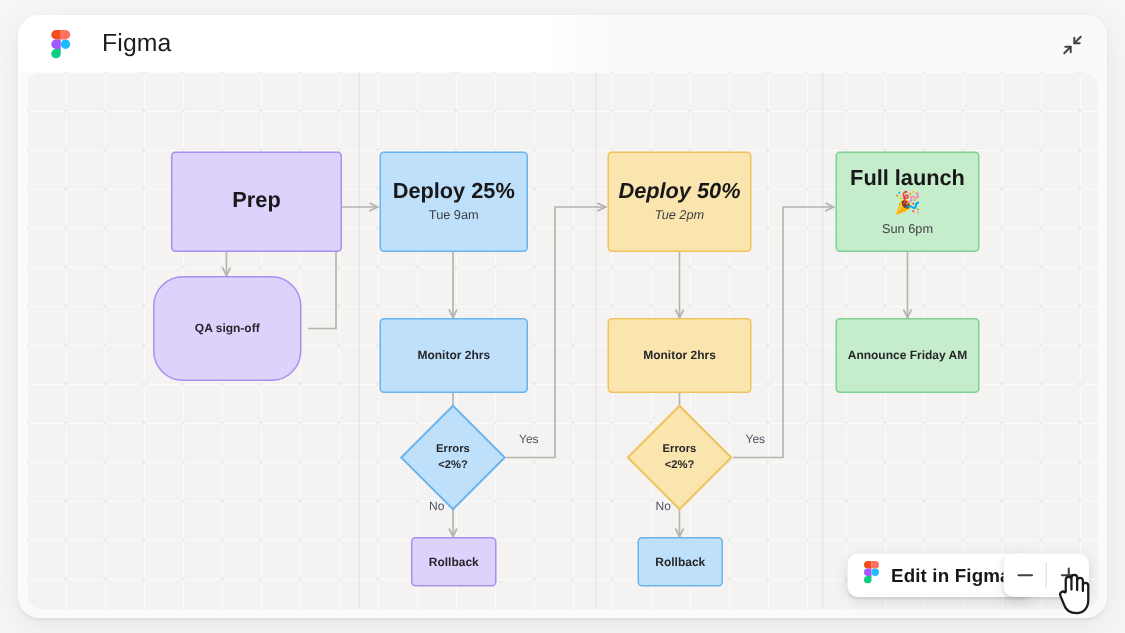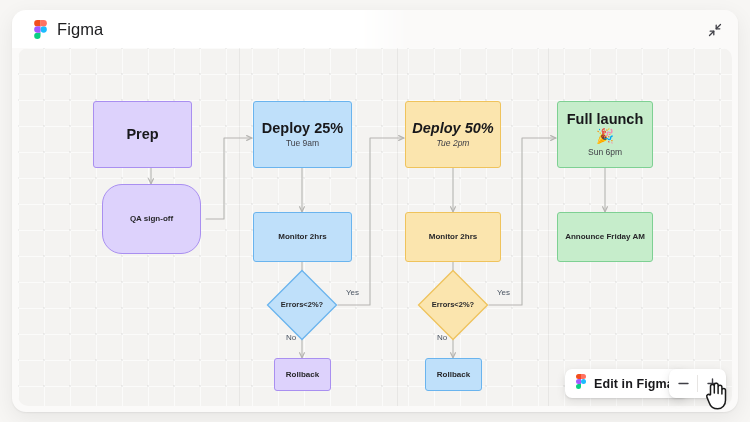--- a/index.html
+++ b/index.html
@@ -23,21 +23,21 @@
   .header{position:relative;height:38px;background:#fbfaf9;}
   .tabshape{
     position:absolute;left:0;top:0;height:38px;width:400px;
     background:#ffffff;
     border-top-left-radius:14px;
     -webkit-mask-image:linear-gradient(to right,#000 0 86%,transparent 100%);
     mask-image:linear-gradient(to right,#000 0 86%,transparent 100%);
   }
   .titlewrap{
     position:absolute;left:22px;top:0;height:38px;
-    display:flex;align-items:center;gap:10px;justify-content:center;
+    display:flex;align-items:center;gap:21px;justify-content:center;
   }
   .figma-logo{display:block;}
   .app-title{
     font-size:16.5px;color:#1d1d1f;letter-spacing:.1px;
   }
   .collapse-btn{
     position:absolute;right:14px;top:11px;width:18px;height:18px;
     display:flex;align-items:center;justify-content:center;cursor:pointer;
   }
 
@@ -88,21 +88,21 @@
   .small .n-title{font-size:8px;font-weight:bold;color:#27272a;}
 
   .purple{background:#ddd2fc;border-color:#a98ff0;}
   .blue  {background:#bfe0fa;border-color:#6ab4ee;align-items:center;}
   .amber {background:#fbe5ae;border-color:#efc35c;}
   .green {background:#c6edcb;border-color:#7ed093;}
 
   
   .diamond{position:absolute;}
   .diamond .dtxt{
-    position:absolute;inset:0;display:flex;flex-direction:row;
+    position:absolute;inset:0;display:flex;flex-direction:column;
     align-items:center;justify-content:center;
     font-size:7.5px;font-weight:bold;color:#27272a;line-height:1.45;
   }
 
   .edge-label{
     position:absolute;font-size:8px;color:#4b5563;font-weight:400;
     white-space:nowrap;
   }
 
   
@@ -196,21 +196,21 @@
           <path d="M435,200 L435,240" marker-end="url(#ah)"></path>
 
           <path d="M471,257 L504,257 L504,90 L538,90" marker-end="url(#ah)"></path>
 
           <path d="M435,275 L435,310" marker-end="url(#ah)"></path>
 
           <path d="M587,120 L587,164" marker-end="url(#ah)"></path>
         </g>
       </svg>
 
-      <div class="node big purple" style="left:75px;top:53px;width:99px;height:67px;">
+      <div class="node big purple" style="left:96px;top:53px;width:114px;height:67px;">
         <span class="n-title">Prep</span>
       </div>
 
       <div class="node small purple" style="left:84px;top:136px;width:99px;height:70px;border-radius:20px;">
         <span class="n-title">QA sign-off</span>
       </div>
 
       <div class="node big blue" style="left:235px;top:53px;width:99px;height:67px;">
         <span class="n-title">Deploy 25%</span>
         <span class="n-sub">Tue 9am</span>

